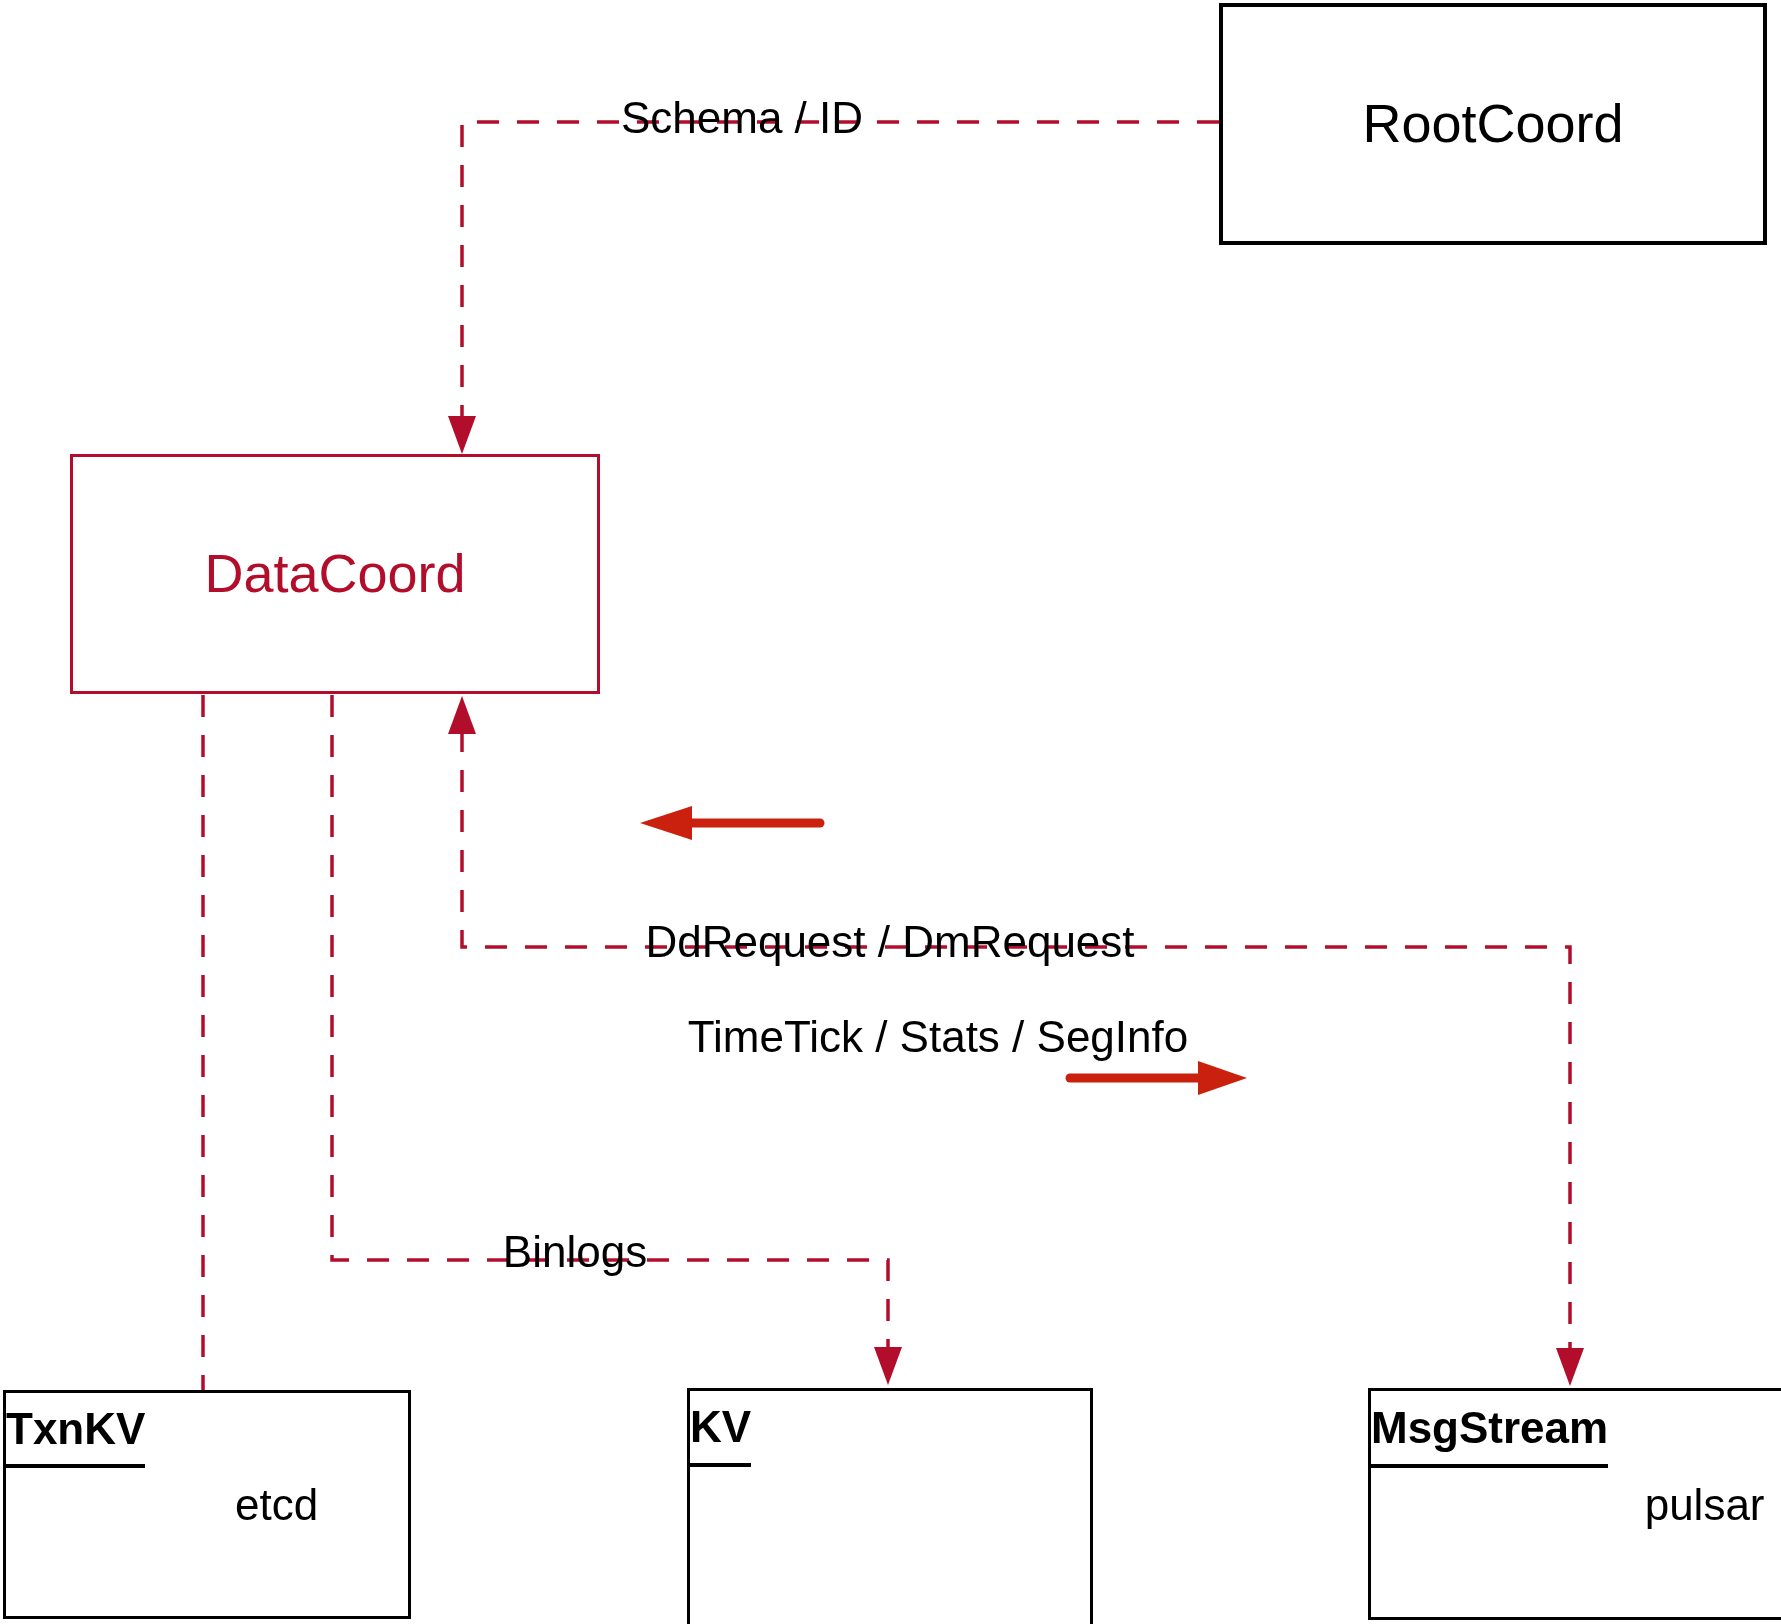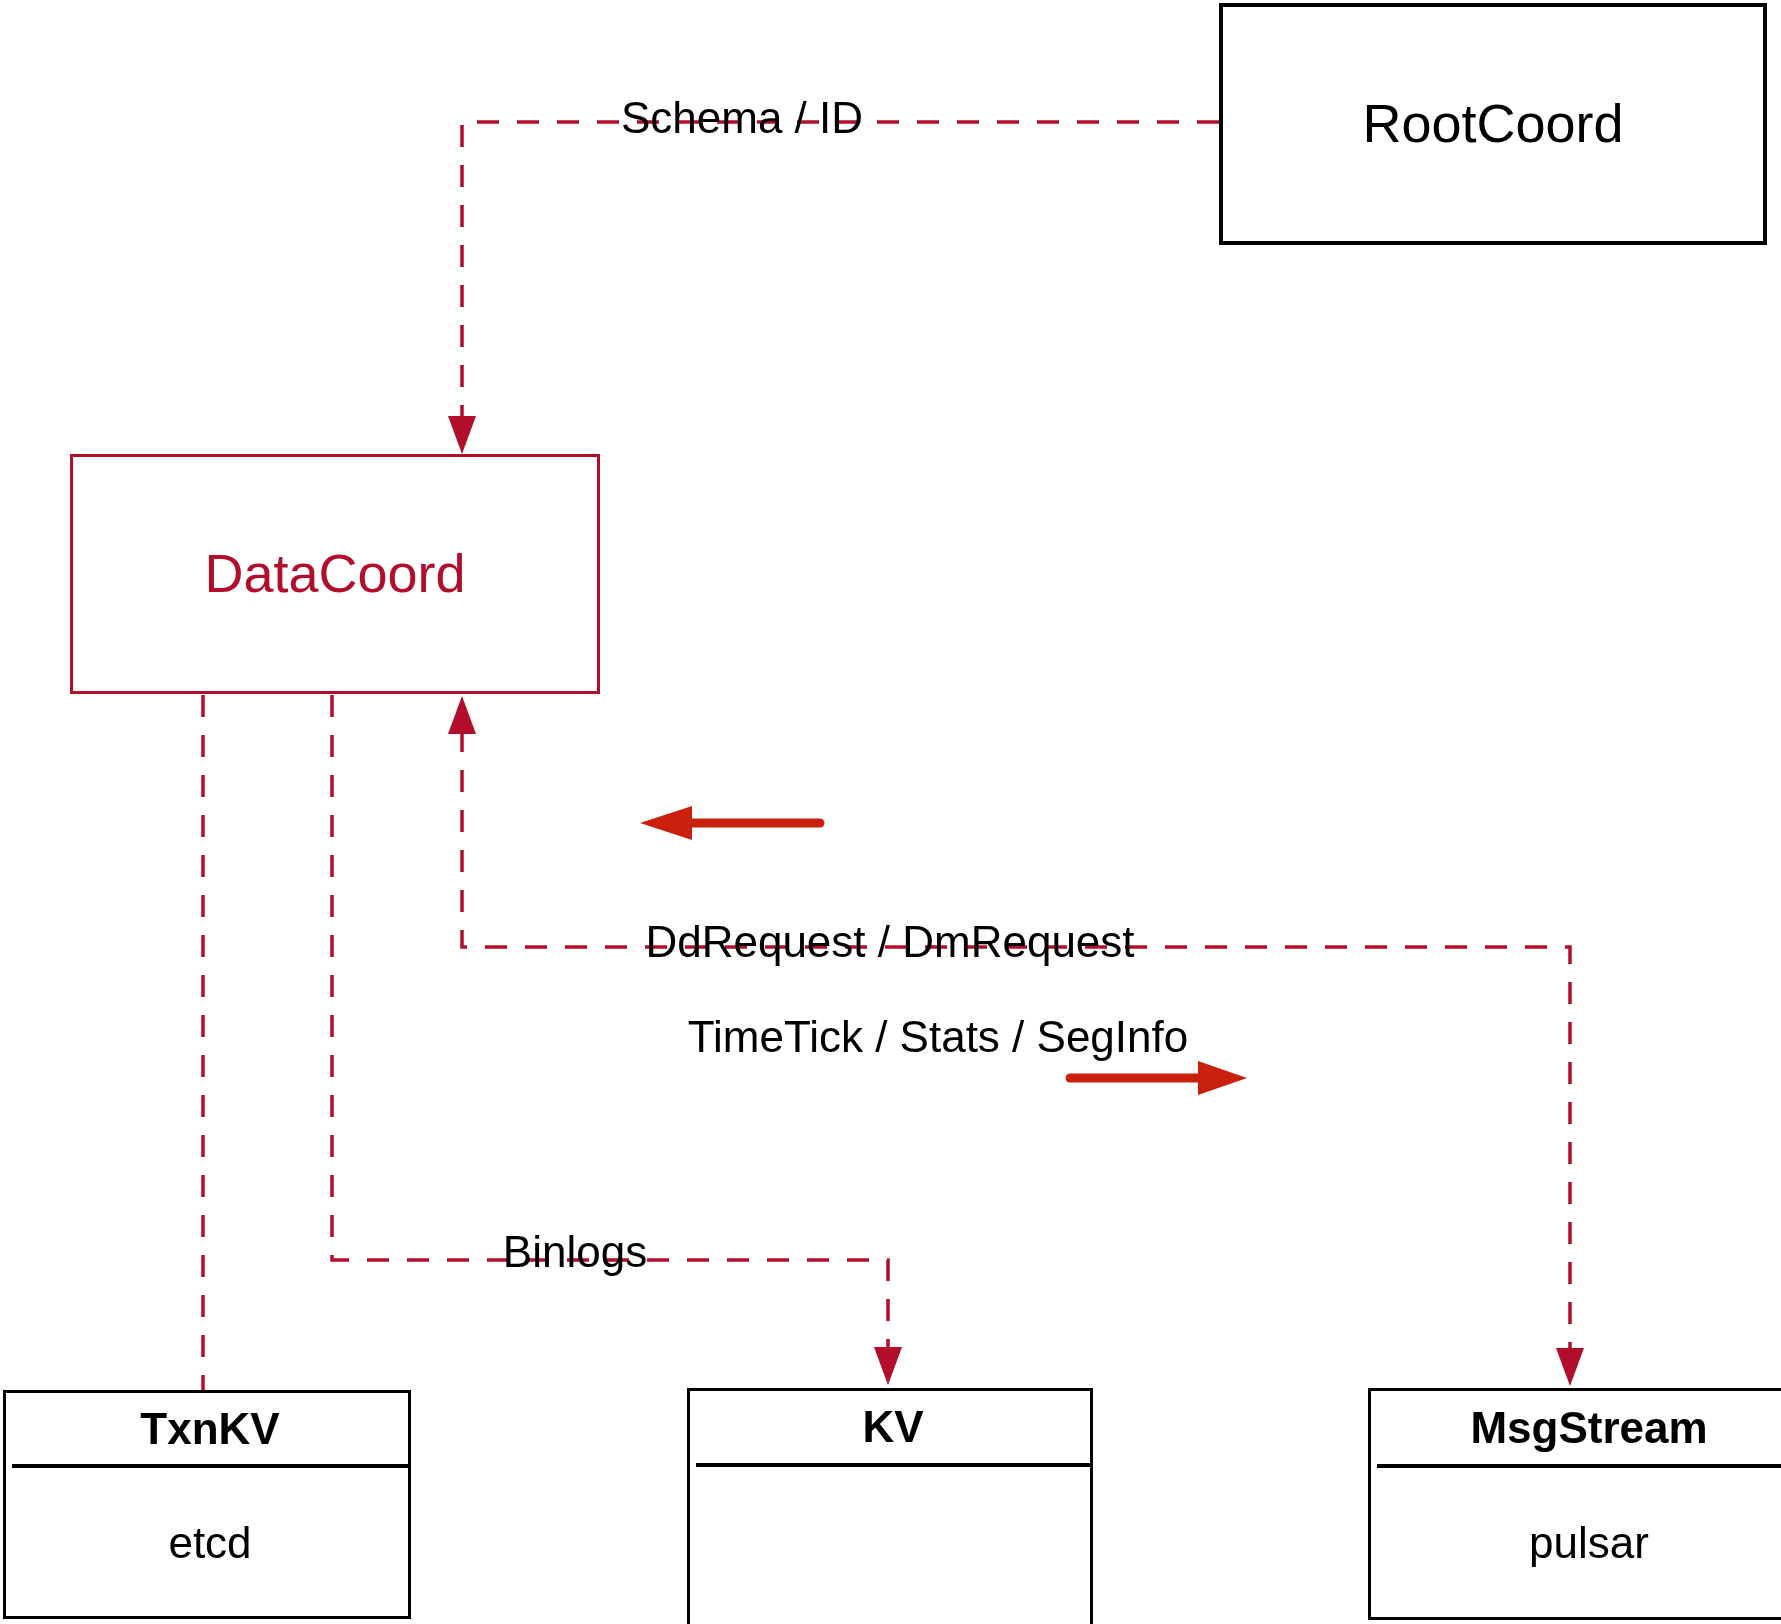--- a/index.html
+++ b/index.html
@@ -42,22 +42,21 @@
     line-height:1.1;
     white-space:nowrap;
   }
   .title-lg.red-text{color:var(--crimson);}
   .compartment-box{
     position:absolute;
     background:var(--background);
     box-sizing:border-box;
     border:3px solid var(--box-border);
     display:flex;
-    flex-direction:column;
-    padding-left:6px;
+    flex-direction:row;
   }
   .compartment-header{
     box-sizing:border-box;
     border-bottom:4px solid var(--box-border);
     display:flex;
     align-items:center;
     justify-content:center;
     font-weight:bold;
     font-size:44px;
     white-space:nowrap;

